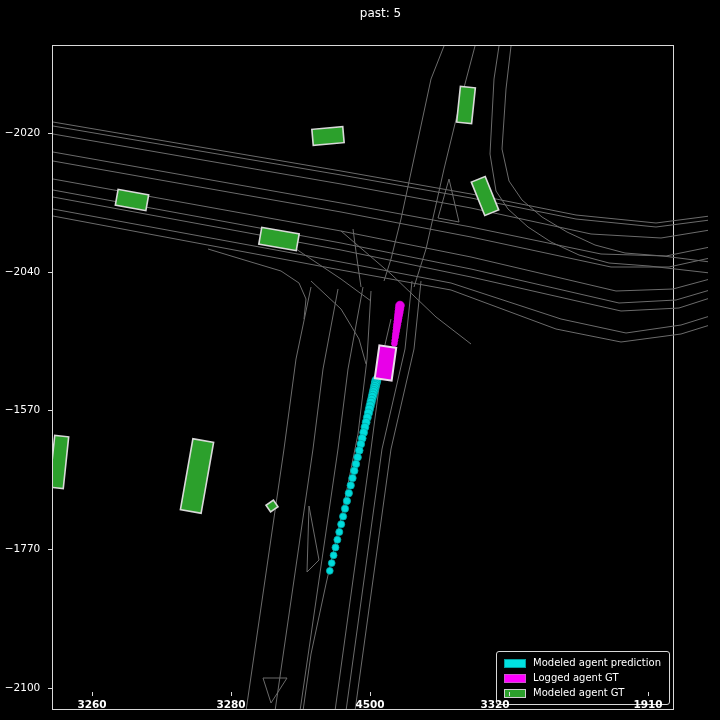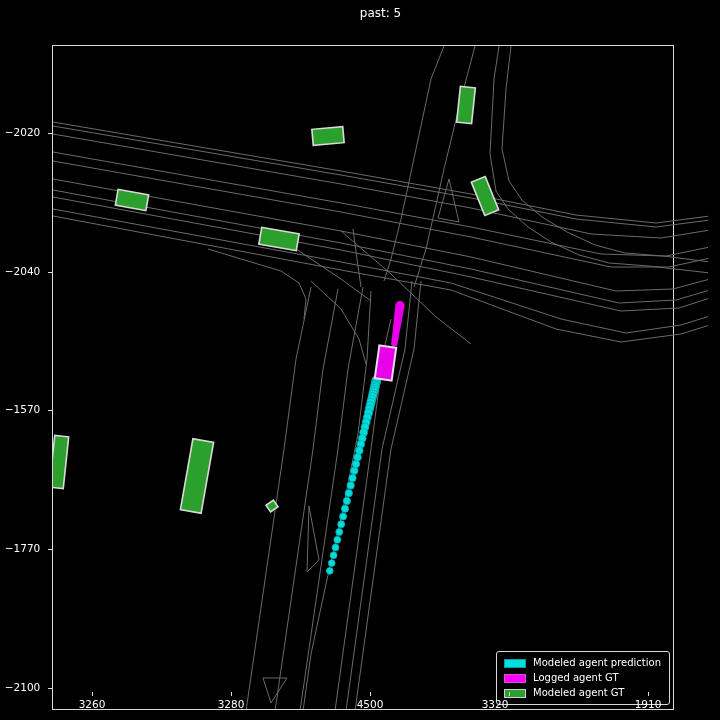--- a/index.html
+++ b/index.html
@@ -11,21 +11,21 @@
         box-sizing:border-box;border:1px solid #d9d9d9;background:#000;margin-top:18px;}
   .plot svg{position:absolute;left:0;top:0;}
   .legend{position:absolute;right:3px;bottom:4px;background:#000;
           border:1px solid #d9d9d9;border-radius:3px;
           padding:5px 8px 5px 7px;display:flex;flex-direction:column;gap:3px;}
   .lrow{display:flex;align-items:center;gap:7px;font-size:10px;
         color:#fff;line-height:12px;white-space:nowrap;}
   .swatch{width:22px;height:9px;display:inline-block;box-sizing:border-box;}
   .xtick{position:absolute;width:1px;height:4px;background:#d9d9d9;top:692px;}
   .ytick{position:absolute;width:4px;height:1px;background:#d9d9d9;left:48px;}
-  .xlab{position:absolute;top:698px;width:60px;text-align:center;font-size:10.5px;color:#fff;}
+  .xlab{position:absolute;top:698px;width:60px;text-align:center;font-size:10.5px;color:#fff;font-weight:bold;}
   .ylab{position:absolute;left:0;width:45px;text-align:center;font-size:10.5px;color:#fff;}
 </style>
 </head>
 <body>
 
 <div class="title">past: 5</div>
 
 <div class="plot">
   <svg id="scene" width="655" height="663" viewBox="52 27 655 663">
       <polyline points="52,103 340,152 470,175 575,196 655,204 709,197" fill="none" stroke="#6b6b6b" stroke-width="1"></polyline>

